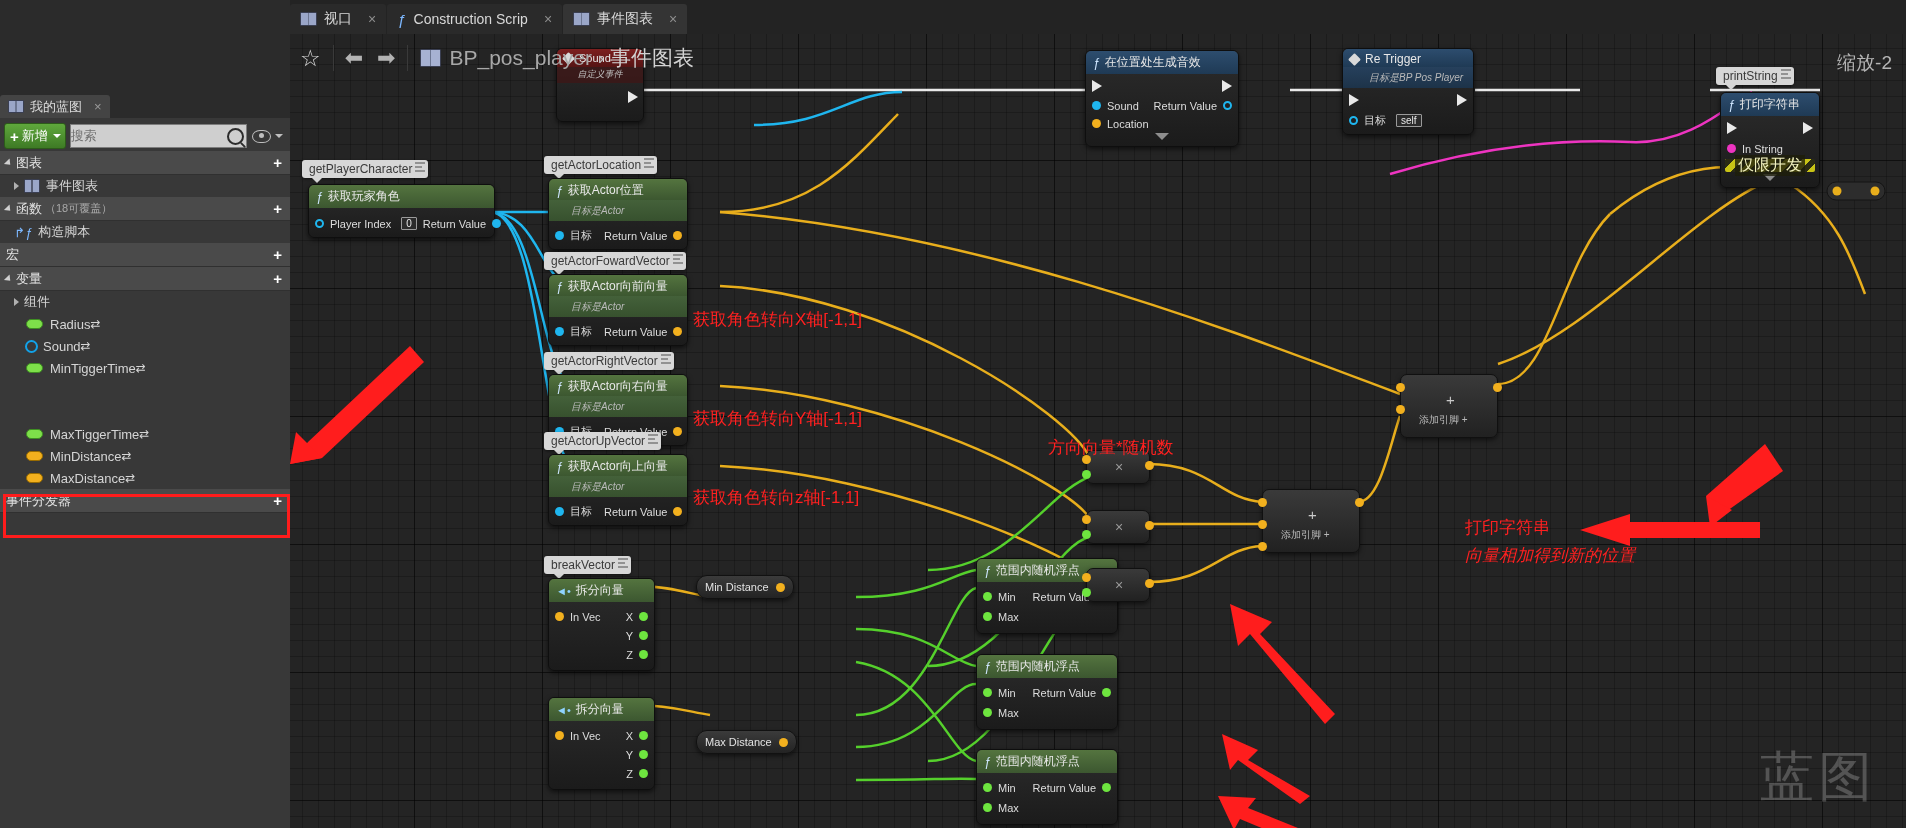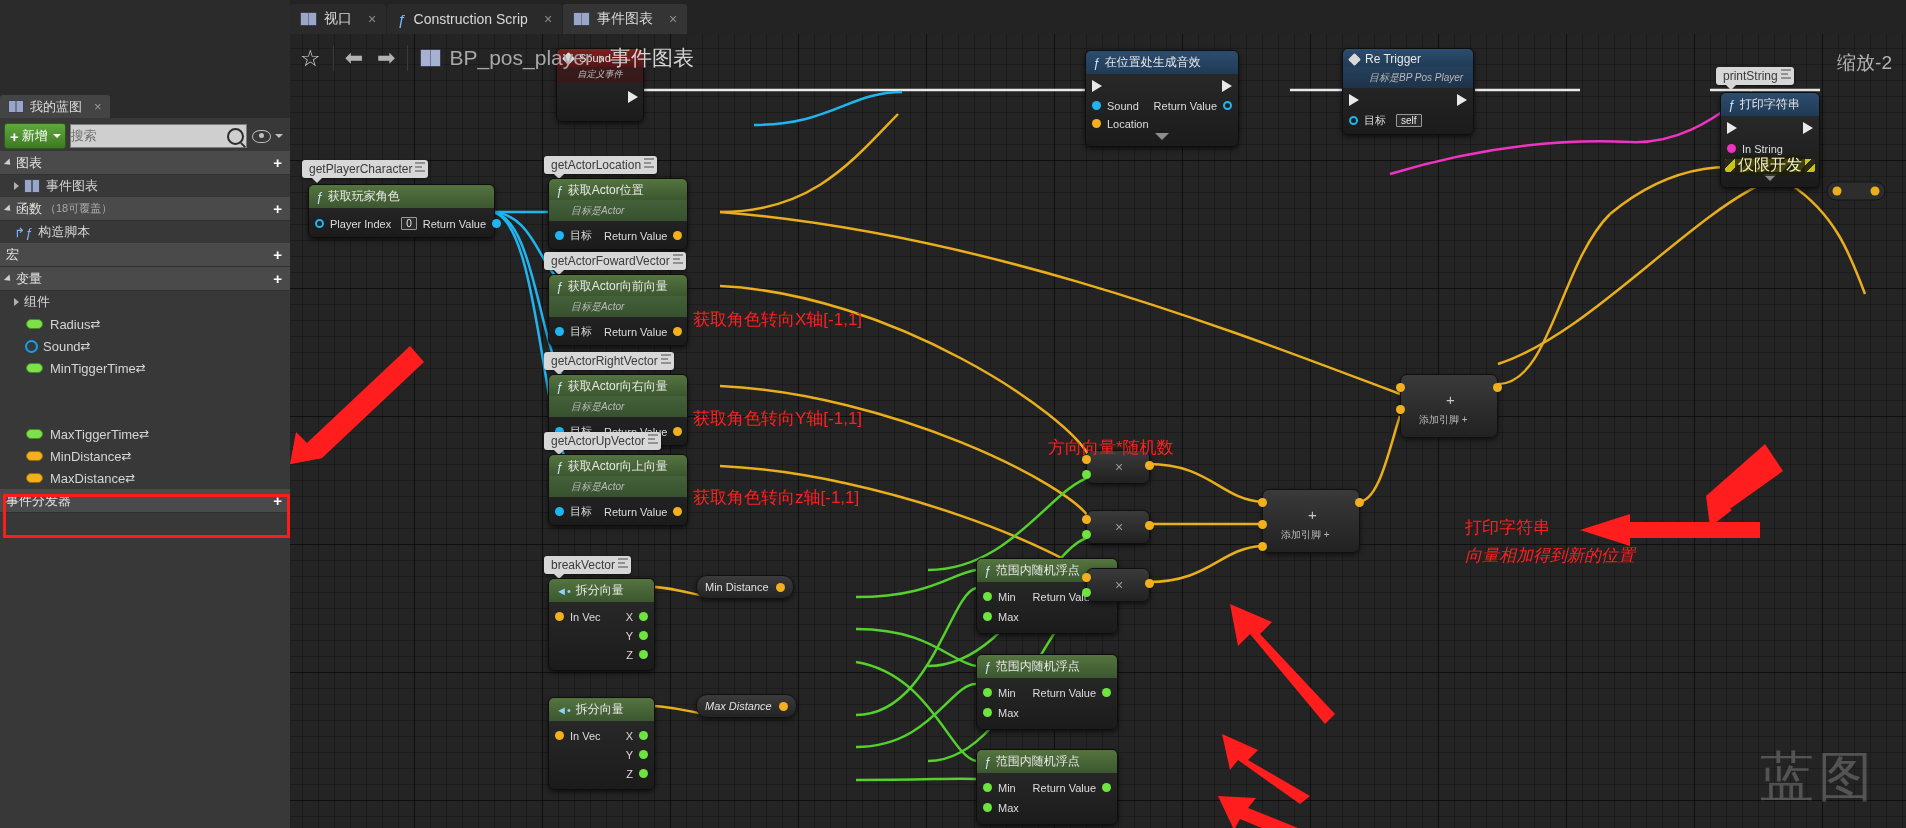--- a/index.html
+++ b/index.html
@@ -727,21 +727,21 @@
         <span style="position:absolute;left:-5px;top:30px;" class="pdot yellow"></span>
         <span style="position:absolute;right:-5px;top:8px;" class="pdot yellow"></span>
         <span style="position:absolute;left:45px;top:16px;color:#c9c9c9;font-size:15px;">+</span>
         <span style="position:absolute;left:18px;top:38px;color:#b8b8b8;font-size:10px;">添加引脚 +</span>
       </div>
 
       <div class="varnode" style="left:406px;top:541px;">
         <span>Min Distance</span>
         <span class="pdot yellow"></span>
       </div>
-      <div class="varnode" style="left:406px;top:660px;font-style:italic;">
+      <div class="varnode" style="left:406px;top:696px;">
         <span>Max Distance</span>
         <span class="pdot yellow"></span>
       </div>
 
       <div class="anno" style="left:403px;top:274px;">获取角色转向X轴[-1,1]</div>
       <div class="anno" style="left:403px;top:373px;">获取角色转向Y轴[-1,1]</div>
       <div class="anno" style="left:403px;top:452px;">获取角色转向z轴[-1,1]</div>
       <div class="anno" style="left:758px;top:402px;">方向向量*随机数</div>
       <div class="anno" style="left:1175px;top:482px;">打印字符串</div>
       <div class="anno" style="left:1175px;top:510px;font-style:italic;">向量相加得到新的位置</div>

